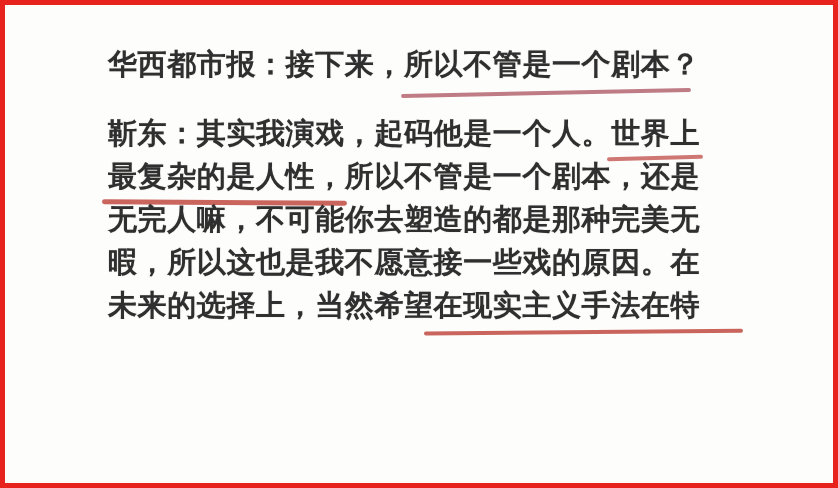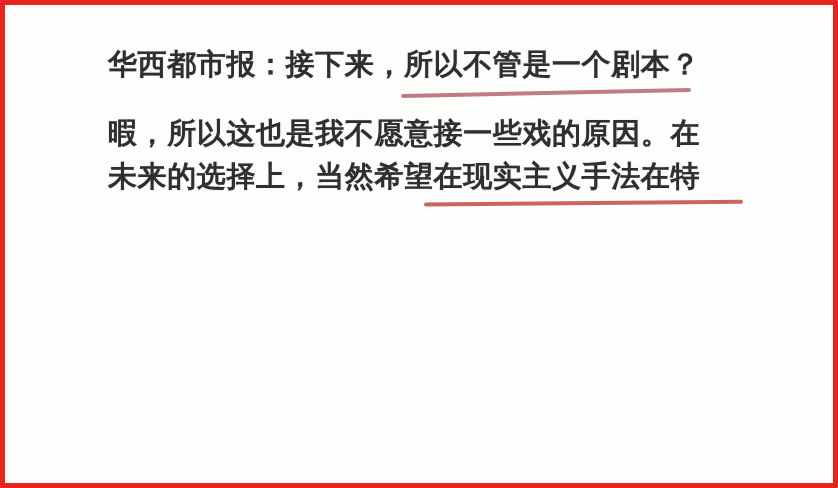--- a/index.html
+++ b/index.html
@@ -53,17 +53,20 @@
 </style>
 </head>
 <body>
 
 <div class="page">
   <div class="content">
     <div class="paragraph">
         <div class="line"><span class="seg">华西都市报：接下来，</span><span class="seg ul u0" style="--ul: #b4656e;">所以不管是一个剧本？</span></div>
       </div>
     <div class="paragraph">
+        <div class="line"><span class="seg">靳东：其实我演戏，起码他是一个人。</span><span class="seg ul u1" style="--ul: #c7605a;">世界上</span></div>
+        <div class="line"><span class="seg ul u2" style="--ul: #c04a41;">最复杂的是人性，</span><span class="seg">所以不管是一个剧本，还是</span></div>
+        <div class="line"><span class="seg">无完人嘛，不可能你去塑造的都是那种完美无</span></div>
         <div class="line"><span class="seg">暇，所以这也是我不愿意接一些戏的原因。在</span></div>
         <div class="line"><span class="seg">未来的选择上，当然希望</span><span class="seg ul u3" style="--ul: #c04a41;">在现实主义手法在特</span></div>
       </div>
   </div>
 </div>
 
 </body></html>

